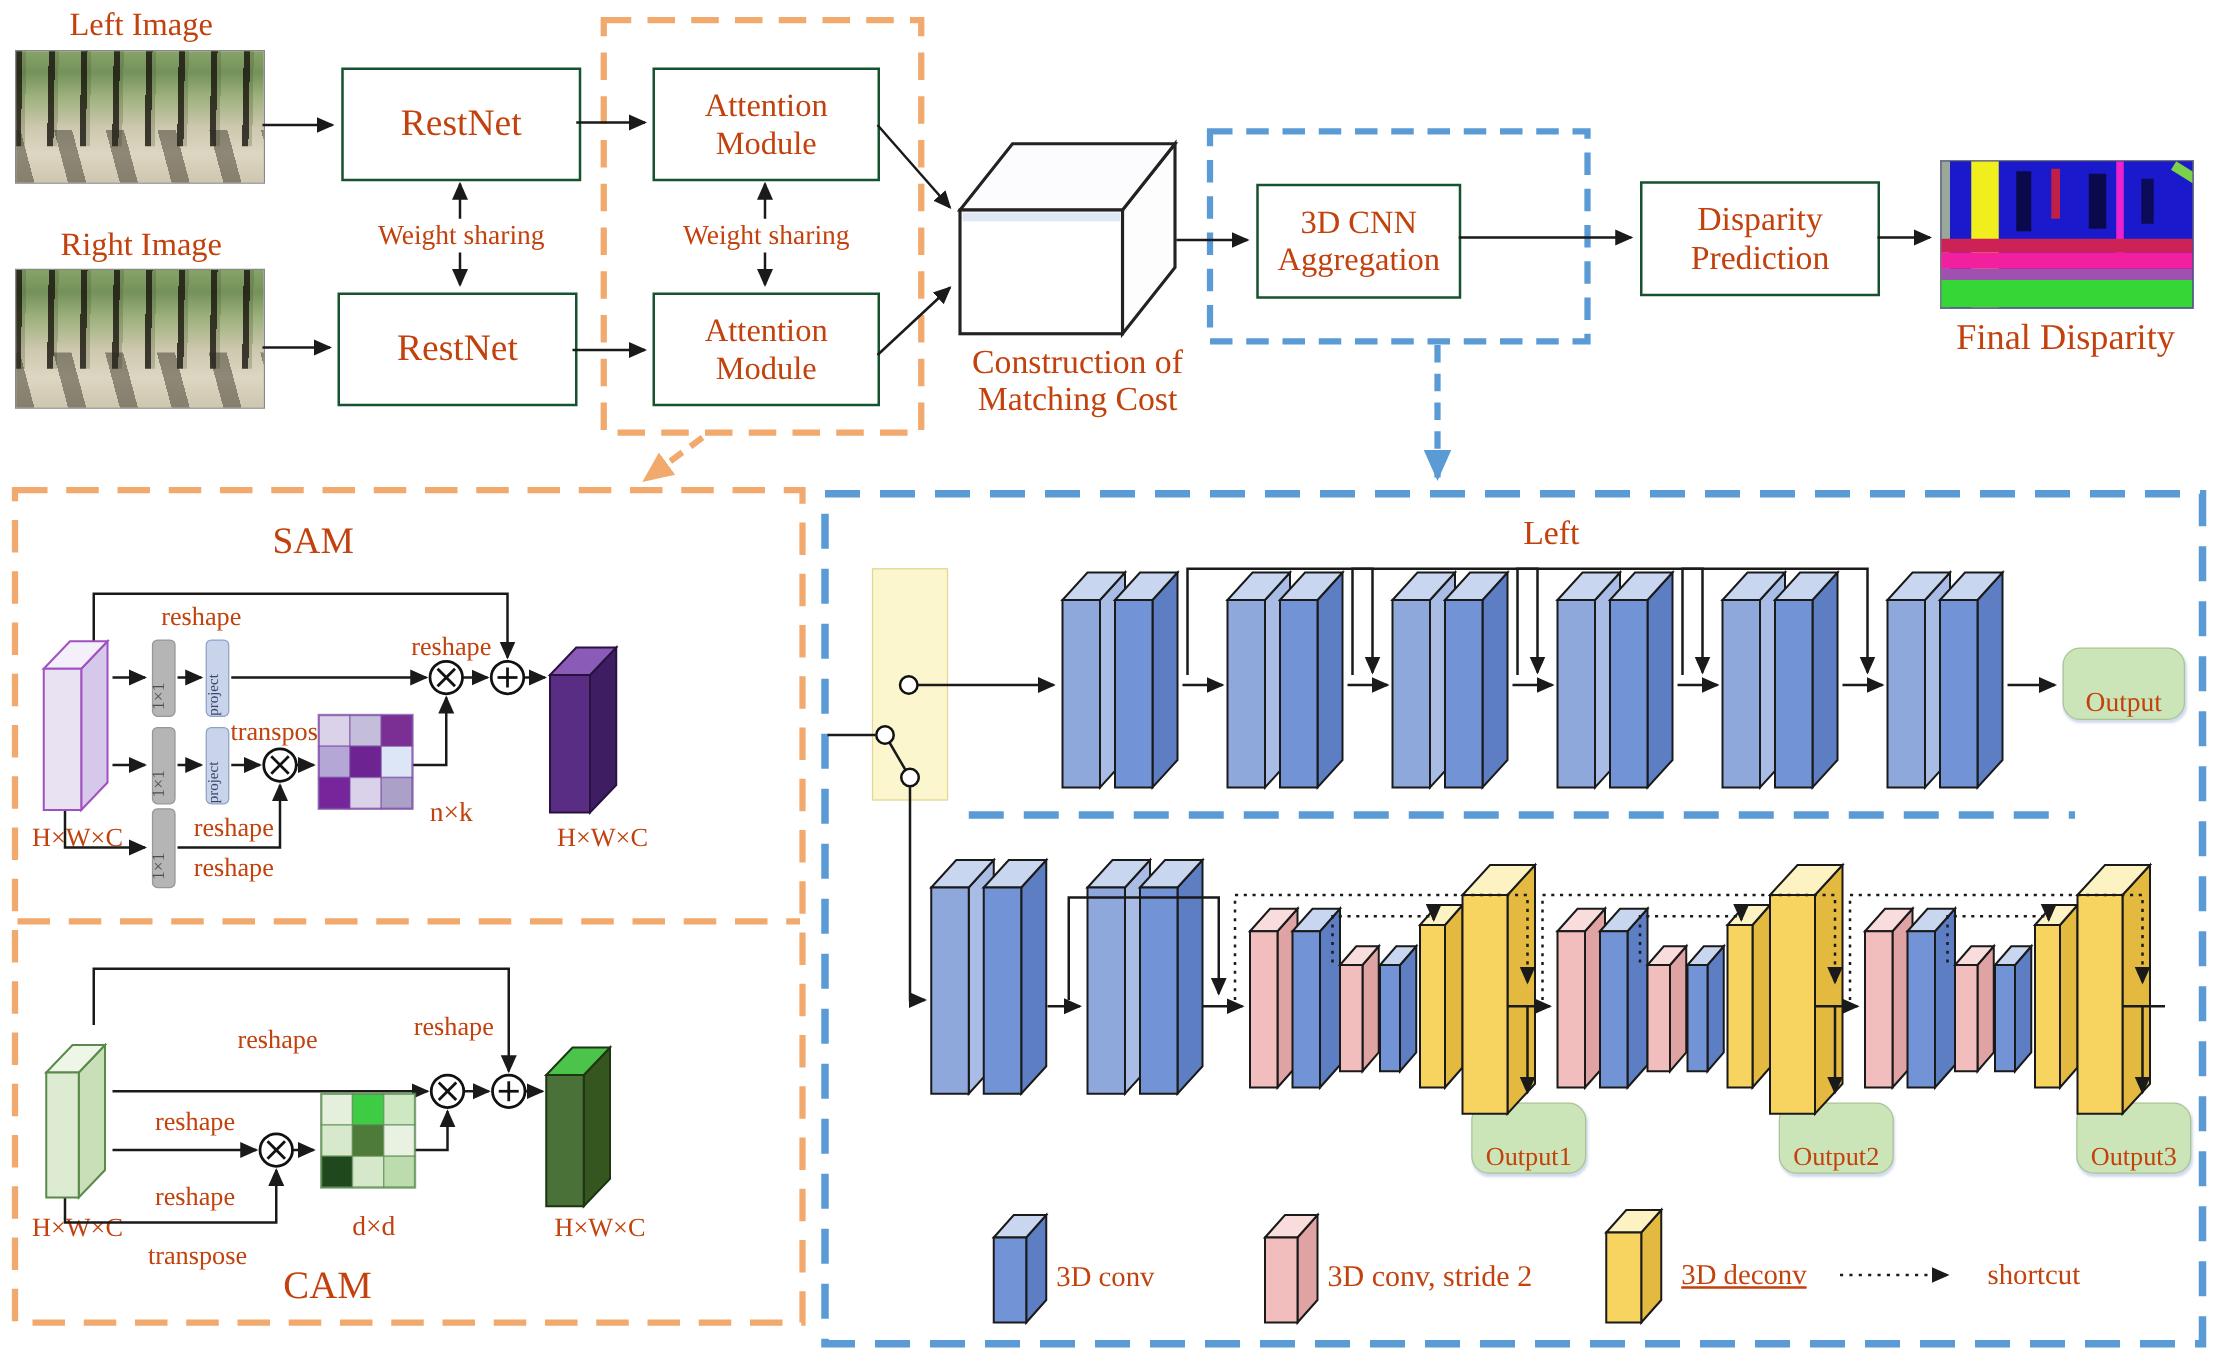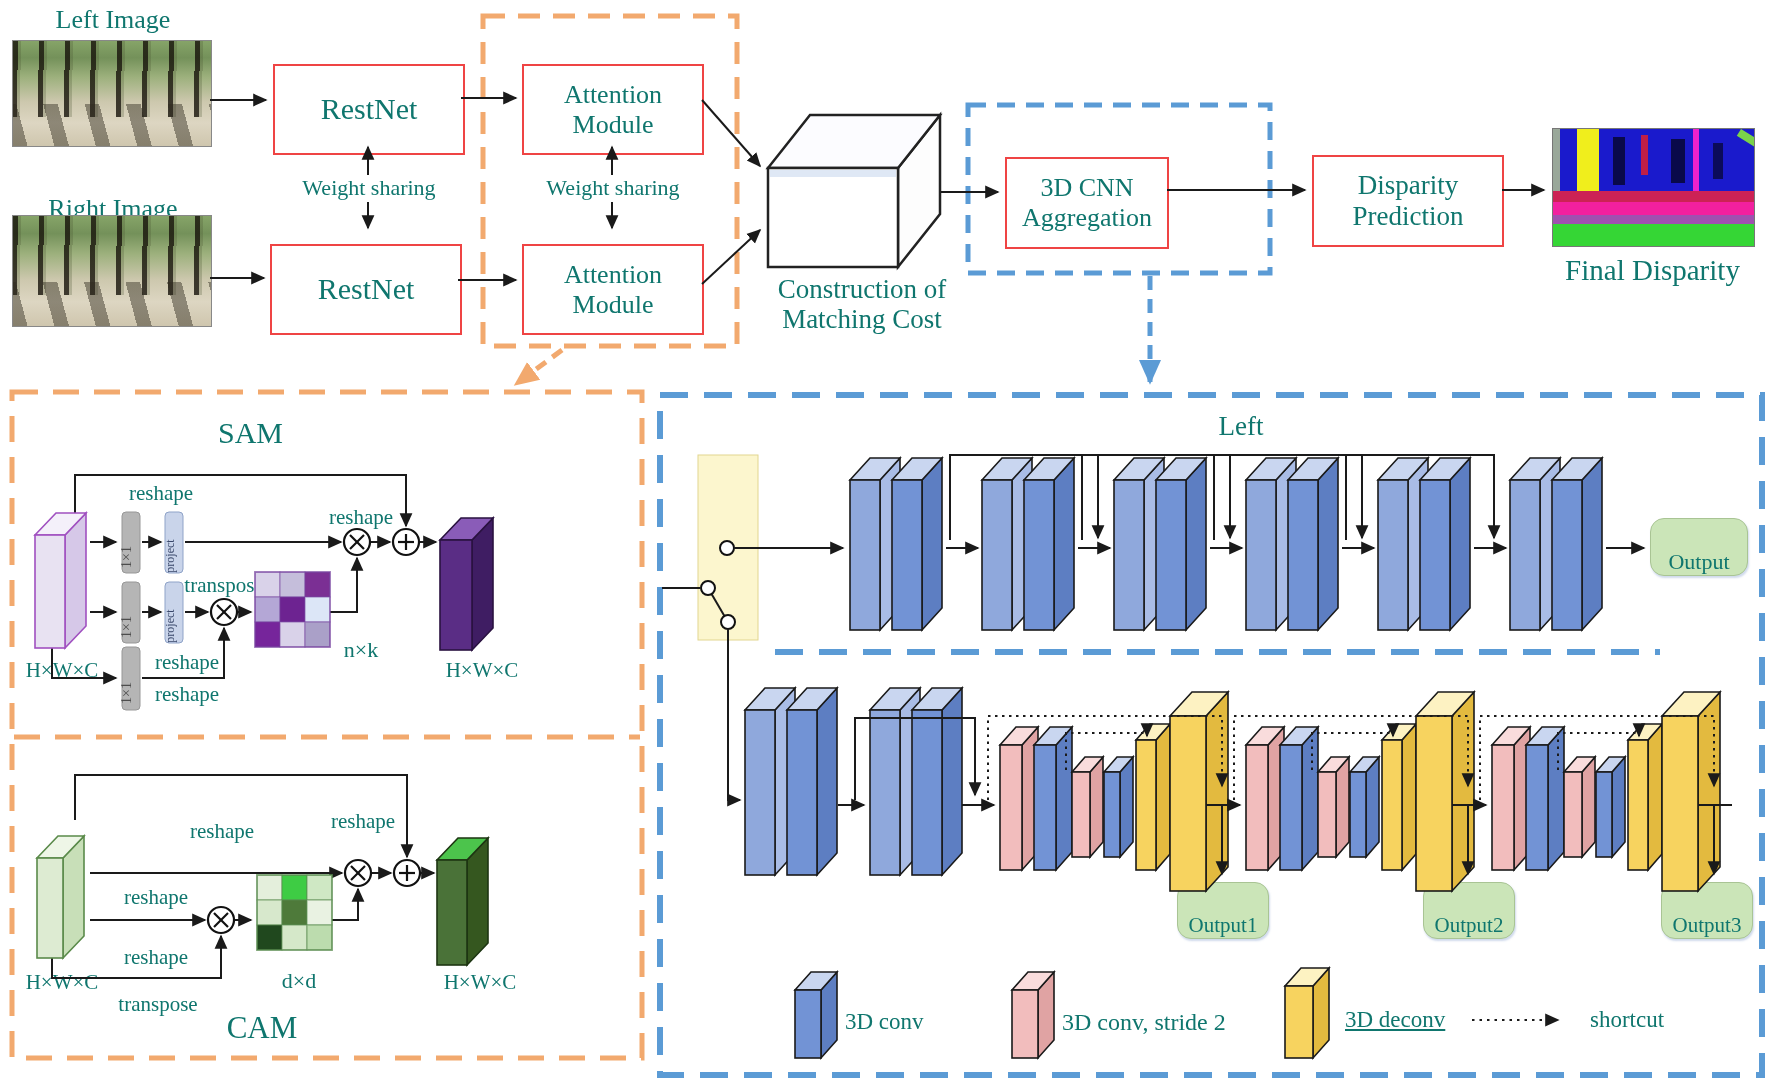--- a/index.html
+++ b/index.html
@@ -1,21 +1,21 @@
 <!DOCTYPE html>
 <html><head>
 <meta charset="utf-8">
 <style>
   html,body{margin:0;padding:0;background:#ffffff;}
   #stage{position:relative;width:1772px;height:1088px;background:#fff;overflow:hidden;
-         font-family:"Liberation Serif", serif;color:#0f766e;}
+         font-family:"Liberation Serif", serif;color:#c2410c;}
   .lbl{position:absolute;display:flex;align-items:center;justify-content:center;
        text-align:center;line-height:1.12;white-space:pre;}
-  .box{position:absolute;background:#fff;border:2px solid #ef4444;display:flex;
-       flex-direction:column;align-items:center;justify-content:center;line-height:1.15;margin-top:10px;}
+  .box{position:absolute;background:#fff;border:2px solid #14532d;display:flex;
+       flex-direction:column;align-items:center;justify-content:center;line-height:1.15;}
   .chip{position:absolute;background:#cbe5b8;border:1.5px solid #a9c494;border-radius:14px;
         display:flex;align-items:flex-end;justify-content:center;box-shadow:1px 2px 2px rgba(120,150,200,.35);}
   .photo{position:absolute;border:1px solid #888;}
   .photo .trunks{position:absolute;left:0;top:0;right:0;height:72%;
      background:repeating-linear-gradient(91deg, rgba(22,18,10,.8) 0 5px, rgba(70,80,45,.25) 5px 8px, rgba(255,255,255,0) 8px 26px);}
   .photo .ground{position:absolute;left:0;bottom:0;right:0;height:40%;
      background:repeating-linear-gradient(75deg, rgba(45,40,28,.45) 0 14px, rgba(255,255,255,0) 14px 40px);}
   #svgLayer{position:absolute;left:0;top:0;z-index:5;pointer-events:none;}
   .htm{z-index:3;}
   .disp{position:absolute;overflow:hidden;border:1px solid #777;}
@@ -24,21 +24,21 @@
 <body>
 
 <div id="stage">
 
   <div class="lbl htm" style="left:38px;top:5px;width:150px;height:30px;font-size:26px;">Left Image</div>
   <div class="photo htm" style="left:12px;top:40px;width:198px;height:105px;
        background:linear-gradient(180deg,#86a468 0%,#74915a 16%,#9cb07c 34%,#cdc8ae 58%,#ddd6c2 78%,#cfc6ae 100%);">
     <div class="trunks"></div>
     <div class="ground"></div>
   </div>
-  <div class="lbl htm" style="left:28px;top:194px;width:170px;height:30px;font-size:26px;">Right Image</div>
+  <div class="lbl htm" style="left:28px;top:181px;width:170px;height:30px;font-size:26px;">Right Image</div>
   <div class="photo htm" style="left:12px;top:215px;width:198px;height:110px;
        background:linear-gradient(180deg,#86a468 0%,#74915a 16%,#9cb07c 34%,#cdc8ae 58%,#ddd6c2 78%,#cfc6ae 100%);">
     <div class="trunks"></div>
     <div class="ground"></div>
   </div>
 
   <div class="box htm" style="left:273px;top:54px;width:188px;height:87px;font-size:30px;">
     <div>RestNet</div>
   </div>
   <div class="box htm" style="left:270px;top:234px;width:188px;height:87px;font-size:30px;">

